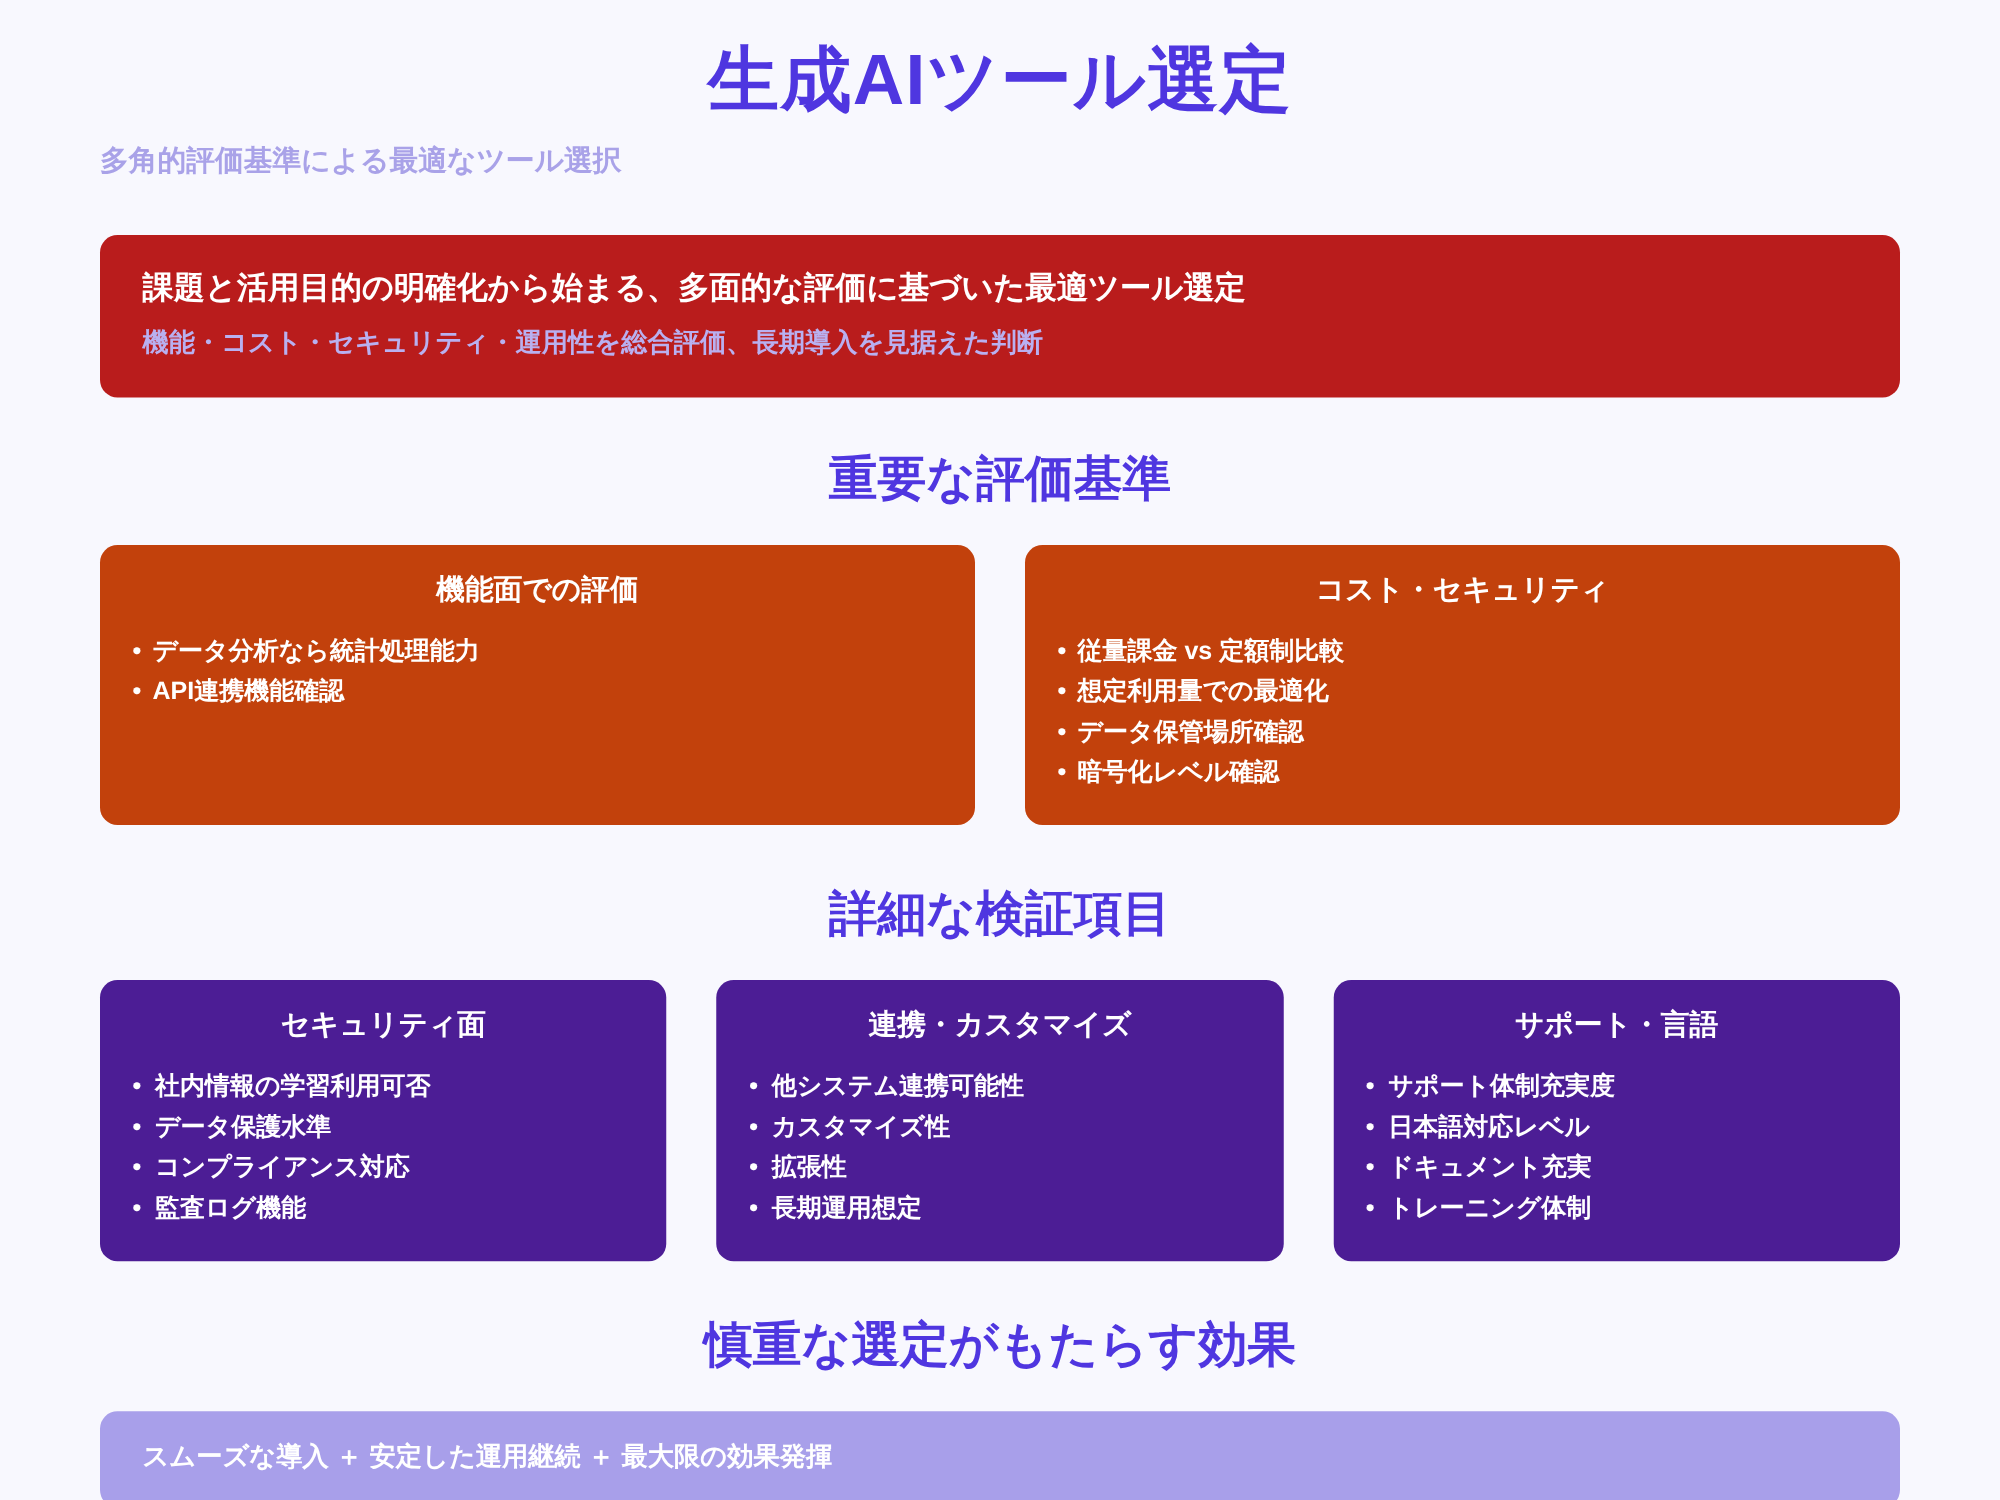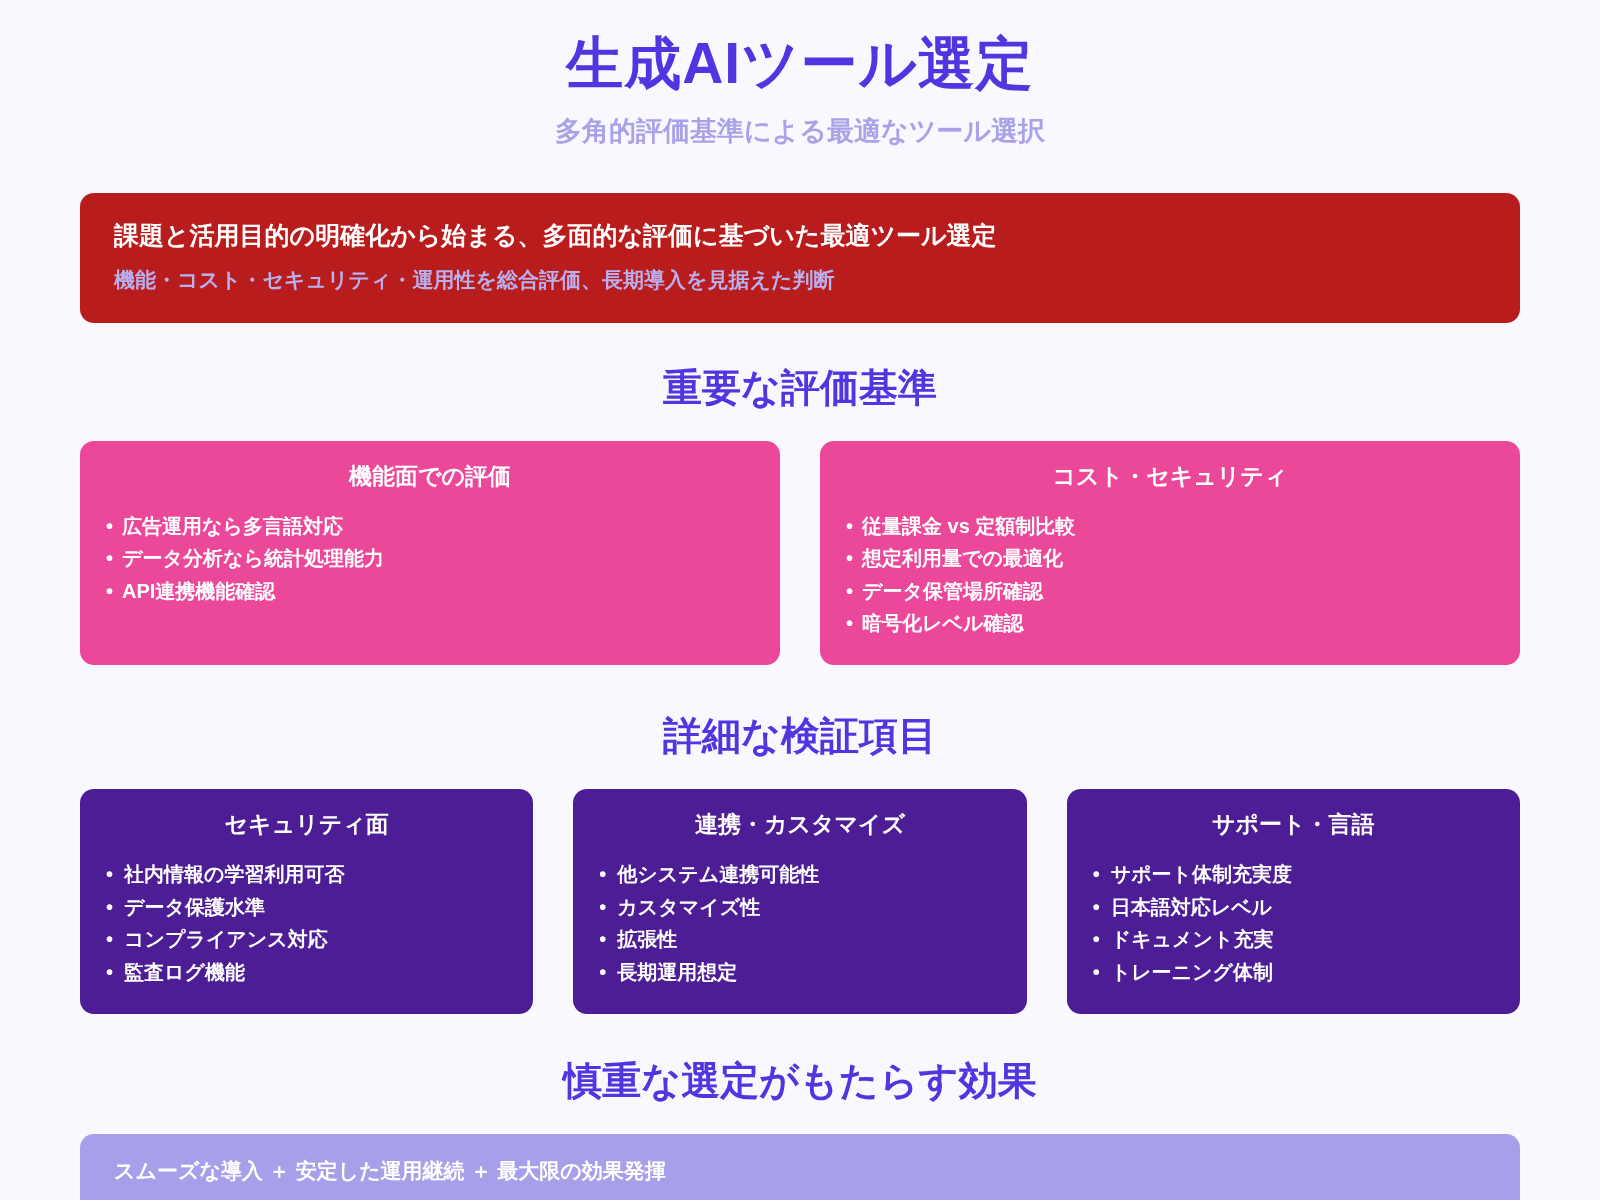--- a/index.html
+++ b/index.html
@@ -27,22 +27,21 @@
     margin: 0;
     padding-top: 26px;
     text-align: center;
     font-size: 57px;
     font-weight: bold;
     color: #4f36e0;
     letter-spacing: 1px;
   }
   .sub-title {
     margin: 10px 0 0 0;
-    text-align: center;
-    font-size: 27px;
+    font-size: 23px;
     font-weight: bold;
     color: #a9a2e8;
     font-family: Liberation Mono, monospace;
   }
 
   
   .hero {
     margin-top: 44px;
     background: #b91c1c;
     border-radius: 14px;
@@ -83,21 +82,21 @@
   }
   .row-2 > .card { flex: 1 1 0; }
   .row-3 > .card { flex: 1 1 0; }
 
   .card {
     border-radius: 14px;
     padding: 20px 24px 26px 24px;
     box-sizing: border-box;
   }
   .card.light {
-    background: #ec4899;
+    background: #c2410c;
     min-height: 220px;
   }
   .card.solid {
     background: #4c1d95;
     min-height: 182px;
   }
   .card-title {
     text-align: center;
     font-size: 23px;
     font-weight: bold;
@@ -160,21 +159,20 @@
     <div class="hero-main">課題と活用目的の明確化から始まる、多面的な評価に基づいた最適ツール選定</div>
     <div class="hero-sub">機能・コスト・セキュリティ・運用性を総合評価、長期導入を見据えた判断</div>
   </div>
 
   <h2 class="section-heading sh-1">重要な評価基準</h2>
 
   <div class="row row-2">
     <div class="card light">
       <div class="card-title">機能面での評価</div>
       <ul>
-        <li>広告運用なら多言語対応</li>
         <li>データ分析なら統計処理能力</li>
         <li>API連携機能確認</li>
       </ul>
     </div>
     <div class="card light">
       <div class="card-title">コスト・セキュリティ</div>
       <ul>
         <li>従量課金 vs 定額制比較</li>
         <li>想定利用量での最適化</li>
         <li>データ保管場所確認</li>

